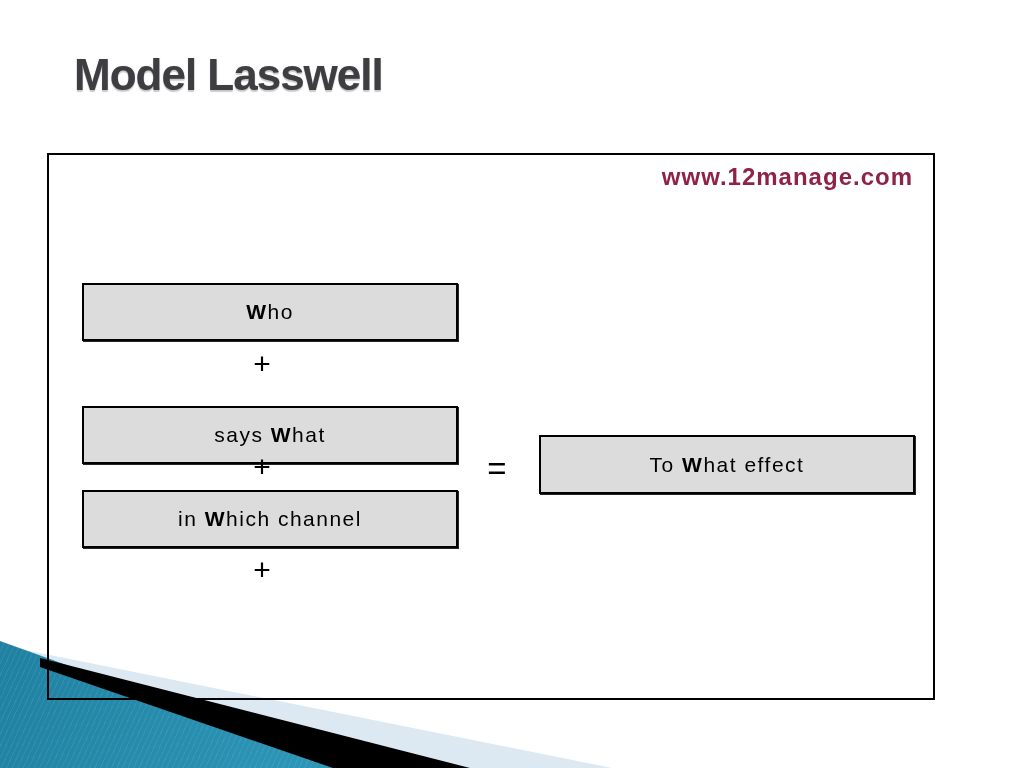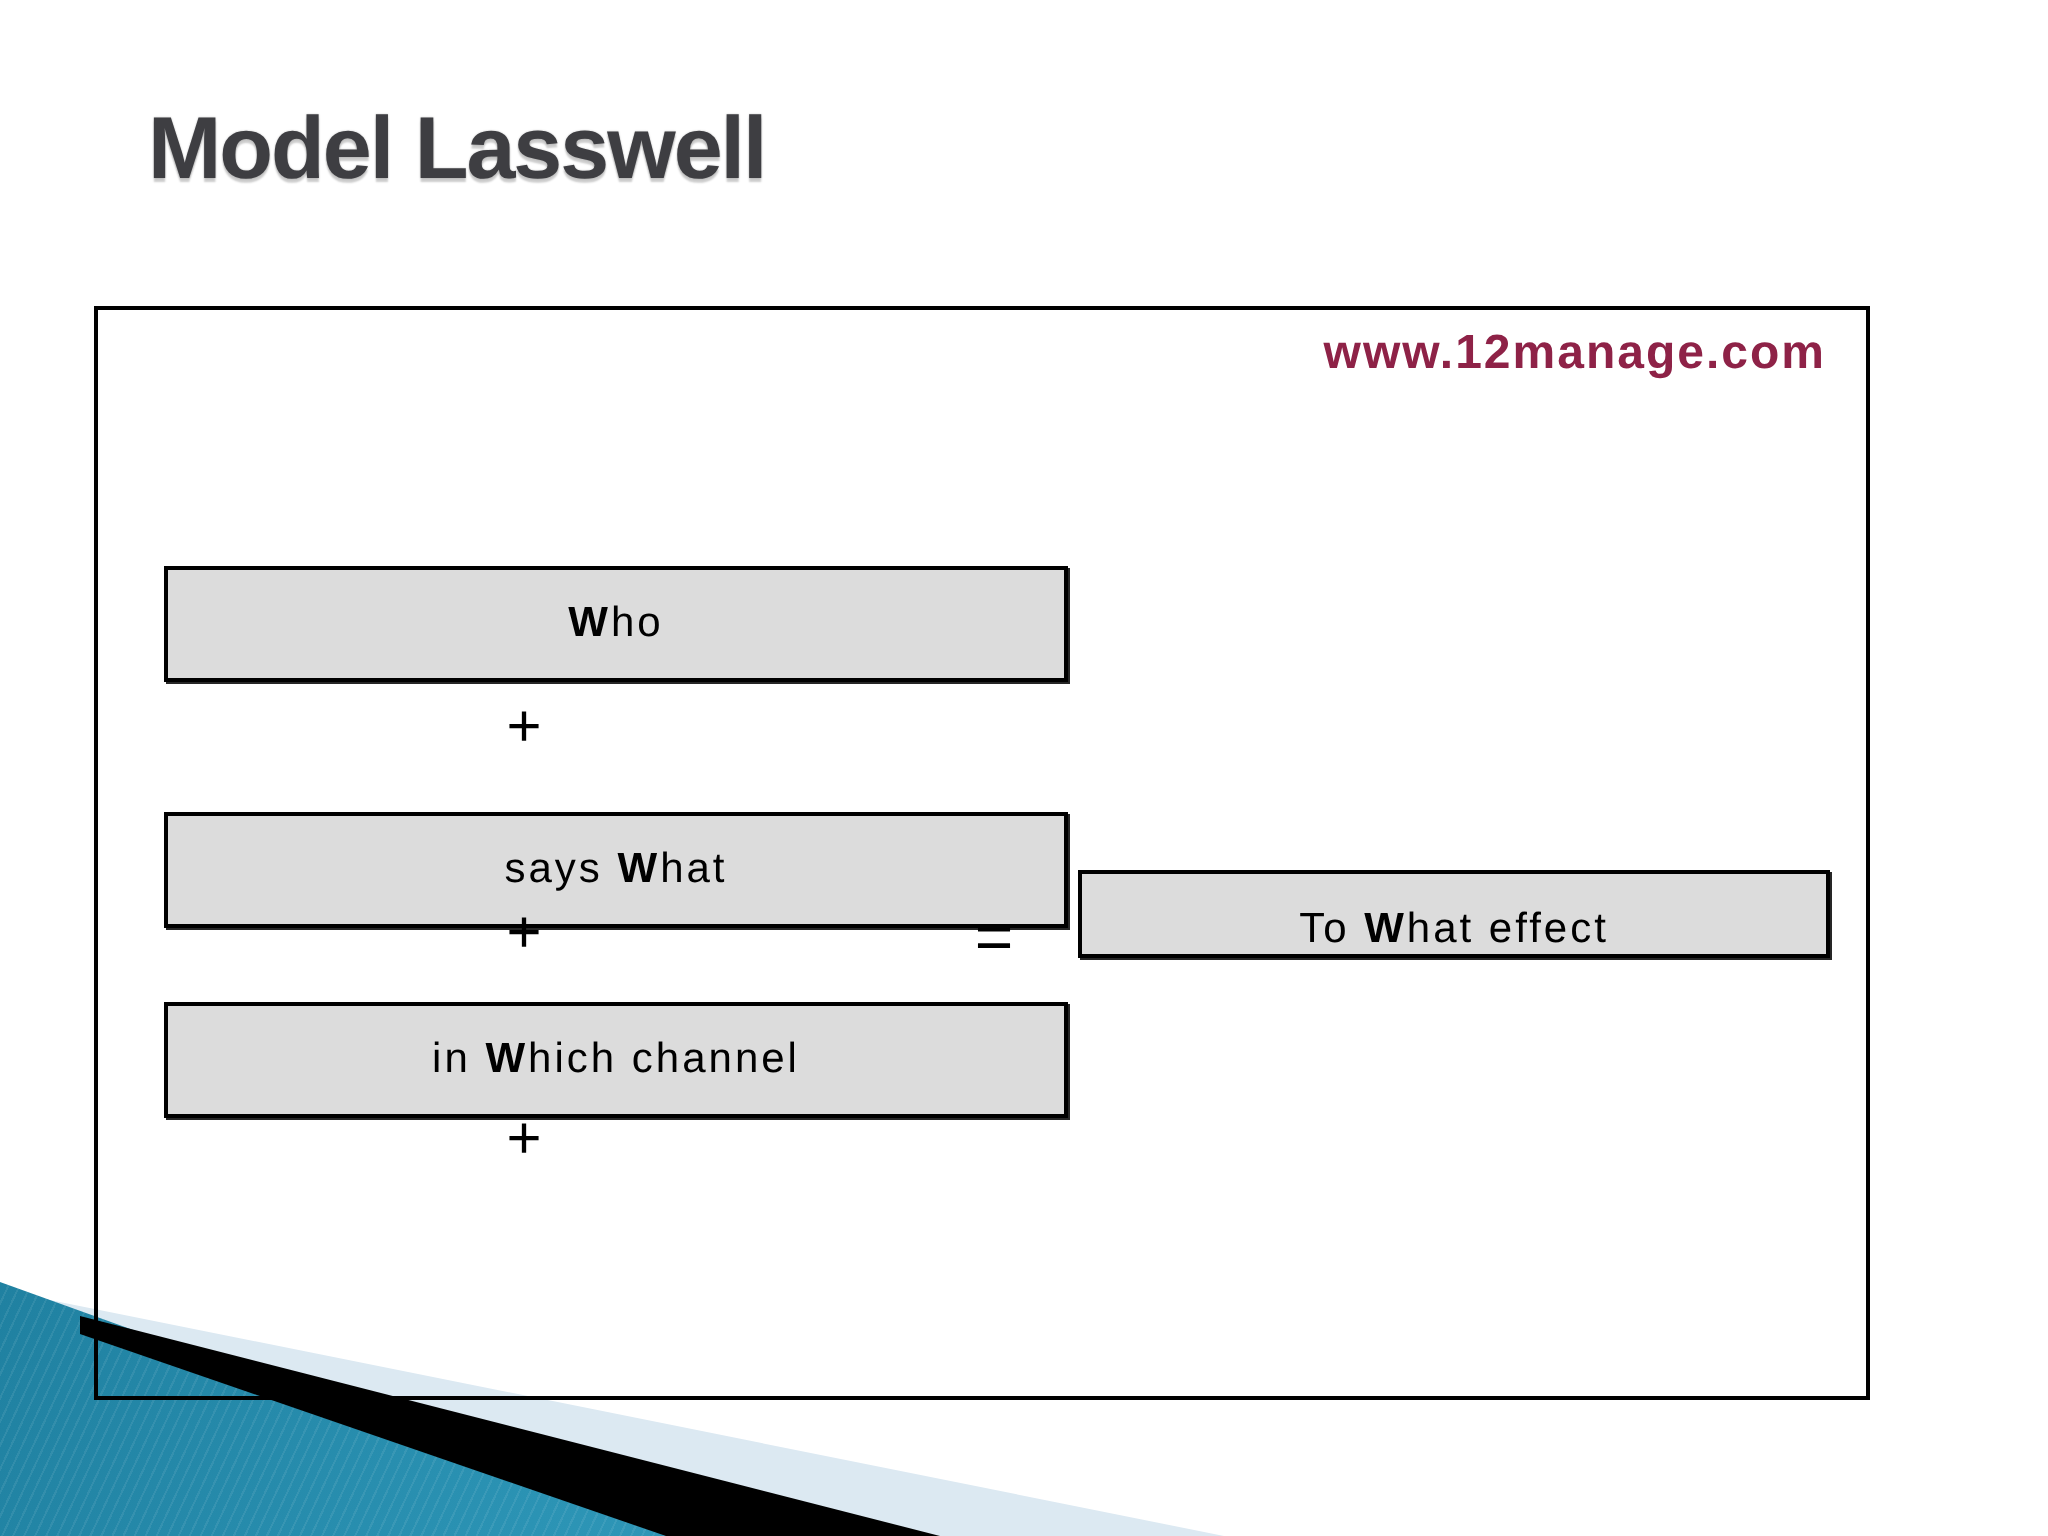--- a/index.html
+++ b/index.html
@@ -51,26 +51,26 @@
   
   .mbox{
     position:absolute;box-sizing:border-box;
     background:var(--box-fill,#dcdcdc);
     border:2px solid var(--box-border,#000);
     box-shadow:1px 1px 0 rgba(0,0,0,0.85);
     text-align:center;font-size:21px;letter-spacing:1.5px;color:#000;
     white-space:nowrap;
   }
   .mbox b{font-weight:bold;}
-  .box-col{left:33px;width:452px;height:58px;line-height:54px;}
+  .box-col{left:33px;width:376px;height:58px;line-height:54px;}
   .box-who{top:128px;}
   .box-what{top:231px;margin-top:20px;}
-  .box-channel{top:346px;}
+  .box-channel{top:335px;}
   .box-whom{top:438px;}
-  .box-effect{left:490px;top:280px;width:376px;height:44px;line-height:55px;}
+  .box-effect{left:490px;top:280px;width:376px;height:59px;line-height:55px;}
   
   .op{
     position:absolute;transform:translate(-50%,-50%);
     color:#000;font-size:30px;line-height:1;
   }
   .op-plus-1{left:213px;top:209px;}
   .op-plus-2{left:213px;top:312px;}
   .op-plus-3{left:213px;top:415px;}
   .op-equals{left:448px;top:313px;font-size:33px;}
 </style>

